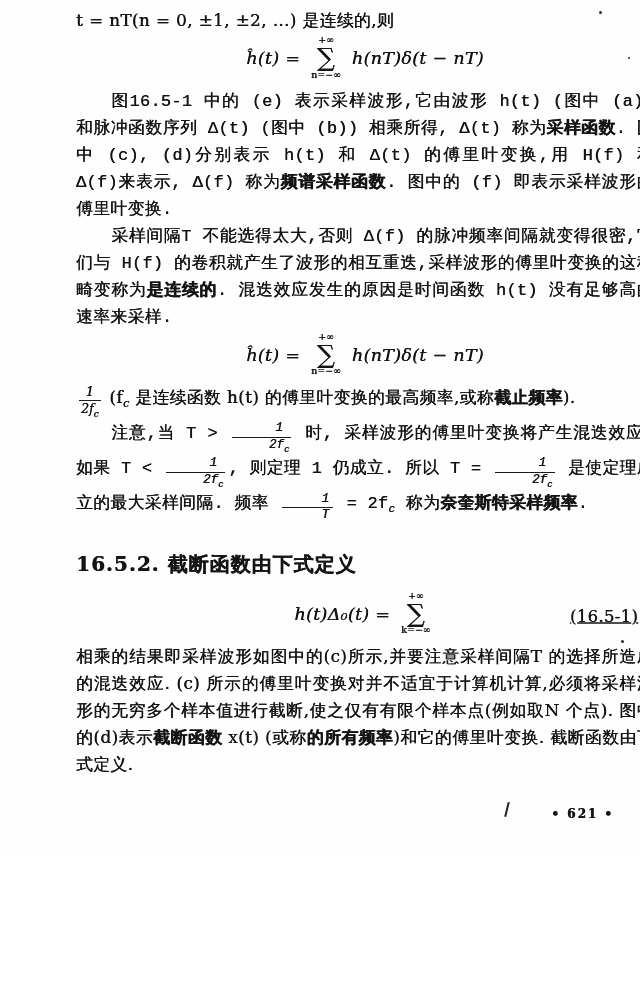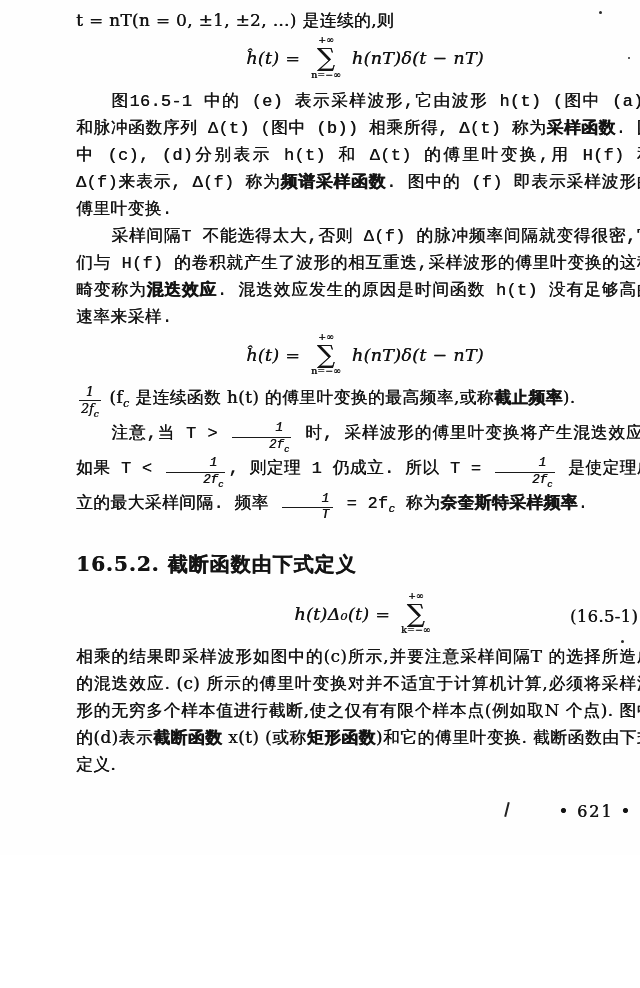--- a/index.html
+++ b/index.html
@@ -45,21 +45,21 @@
     vertical-align:middle;
     margin:0 5px;
     line-height:1;
     position:relative;top:-2px;
   }
   .sum .lim{font-size:9.5px;font-style:normal;letter-spacing:0;line-height:1.15;}
   .sum .sigma{font-size:25px;font-style:normal;line-height:0.95;}
   .eqno{
     position:absolute;right:16px;top:50%;
     transform:translateY(-50%);
-    font-style:normal;font-size:16.5px;
+    font-style:normal;font-size:16.5px;text-decoration:underline;
   }
   
   .frac{
     display:inline-block;
     vertical-align:-10px;
     text-align:center;
     font-style:italic;
     font-size:12.5px;
     line-height:1.1;
     margin:0 3px;
@@ -72,22 +72,22 @@
   .heading{
     font-size:20px;
     font-weight:bold;
     letter-spacing:1px;
     margin:27px 0 15px 0;
     text-indent:0;
     text-shadow:0.5px 0 0 currentColor;
   }
   .footer{
     position:absolute;
-    bottom:34px;right:48px;
-    font-size:16px;font-weight:normal;
+    bottom:34px;right:66px;
+    font-size:12px;font-weight:bold;
     letter-spacing:2px;
     text-shadow:0.5px 0 0 currentColor;
   }
   .pen-mark{
     position:absolute;
     bottom:38px;right:172px;
     width:2px;height:15px;
     background:#222;
     transform:rotate(14deg);
   }
@@ -111,21 +111,21 @@
         <span class="lim">+∞</span>
         <span class="sigma">∑</span>
         <span class="lim">n=−∞</span>
       </span>
       <span>h(nT)δ(t − nT)</span>
     </div>
 
 
     <p class="para indent"><span>图16.5-1 中的 (e) 表示采样波形,它由波形 h(t) (图中 (a)) 和脉冲函数序列 Δ(t) (图中 (b)) 相乘所得, Δ(t) 称为</span><span class="b">采样函数</span><span>. 图中 (c), (d)分别表示 h(t) 和 Δ(t) 的傅里叶变换,用 H(f) 和 Δ(f)来表示, Δ(f) 称为</span><span class="b">频谱采样函数</span><span>. 图中的 (f) 即表示采样波形的傅里叶变换.</span></p>
 
-    <p class="para indent"><span>采样间隔T 不能选得太大,否则 Δ(f) 的脉冲频率间隔就变得很密,它们与 H(f) 的卷积就产生了波形的相互重迭,采样波形的傅里叶变换的这种畸变称为</span><span class="b">混迭效应</span><span>. 混迭效应发生的原因是时间函数 h(t) 没有足够高的速率来采样.</span></p>
+    <p class="para indent"><span>采样间隔T 不能选得太大,否则 Δ(f) 的脉冲频率间隔就变得很密,它们与 H(f) 的卷积就产生了波形的相互重迭,采样波形的傅里叶变换的这种畸变称为</span><span class="b">是连续的</span><span>. 混迭效应发生的原因是时间函数 h(t) 没有足够高的速率来采样.</span></p>
 
 
     <div class="formula">
       <span>ĥ(t) =</span>
       <span class="sum">
         <span class="lim">+∞</span>
         <span class="sigma">∑</span>
         <span class="lim">n=−∞</span>
       </span>
       <span>h(nT)δ(t − nT)</span>
@@ -141,21 +141,21 @@
     <div class="formula">
       <span>h(t)Δ₀(t) =</span>
       <span class="sum">
         <span class="lim">+∞</span>
         <span class="sigma">∑</span>
         <span class="lim">k=−∞</span>
       </span>
       <span class="eqno">(16.5-1)</span>
     </div>
 
-    <p class="para"><span>相乘的结果即采样波形如图中的(c)所示,并要注意采样间隔T 的选择所造成的混迭效应. (c) 所示的傅里叶变换对并不适宜于计算机计算,必须将采样波形的无穷多个样本值进行截断,使之仅有有限个样本点(例如取N 个点). 图中的(d)表示</span><span class="b">截断函数</span><span> x(t) (或称</span><span class="b">矩形函数</span><span>)和它的傅里叶变换. 截断函数由下式定义.</span></p>
+    <p class="para"><span>相乘的结果即采样波形如图中的(c)所示,并要注意采样间隔T 的选择所造成的混迭效应. (c) 所示的傅里叶变换对并不适宜于计算机计算,必须将采样波形的无穷多个样本值进行截断,使之仅有有限个样本点(例如取N 个点). 图中的(d)表示</span><span class="b">截断函数</span><span> x(t) (或称</span><span class="b">的所有频率</span><span>)和它的傅里叶变换. 截断函数由下式定义.</span></p>
 
   </div>
 
   <div class="pen-mark"></div>
   <div class="footer"><span>• 621 •</span></div>
   <div class="speck s1"></div>
   <div class="speck s2"></div>
   <div class="speck s3"></div>
   <div class="speck s4"></div>
 </div>

